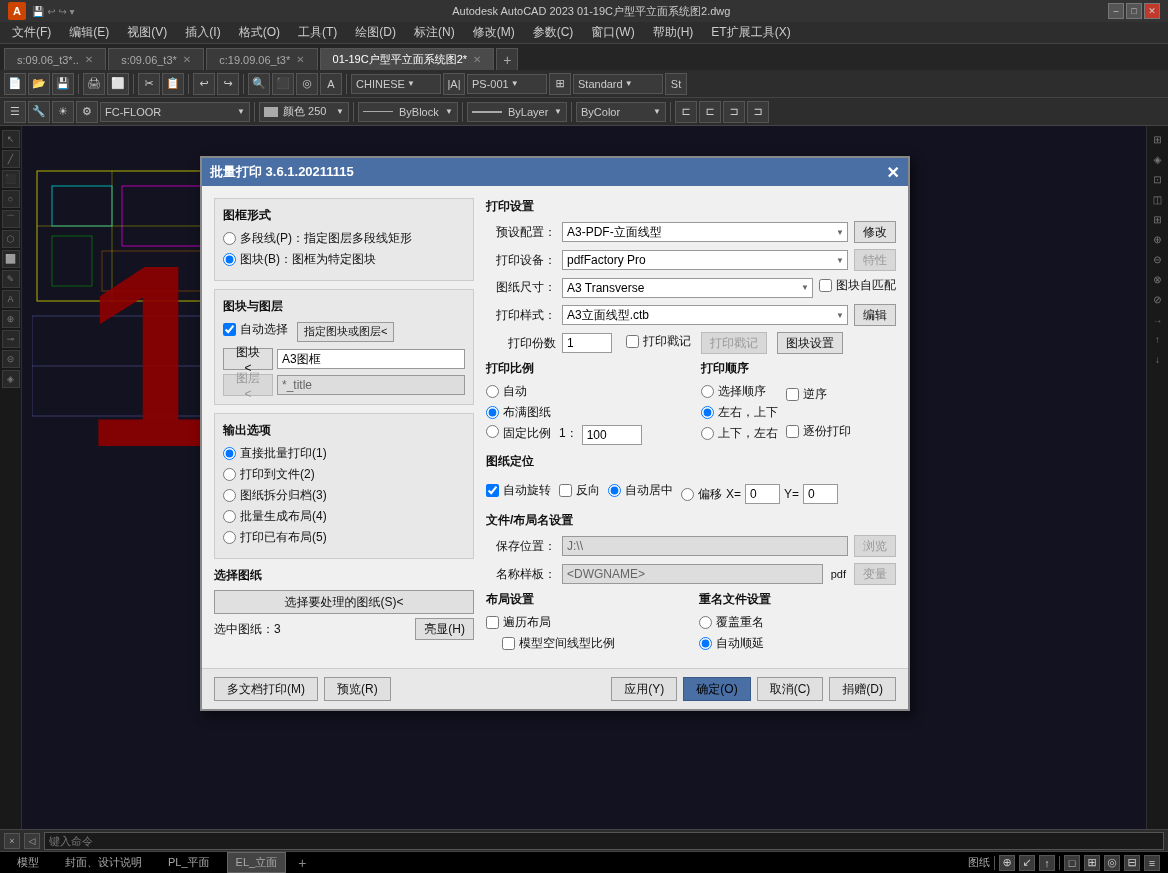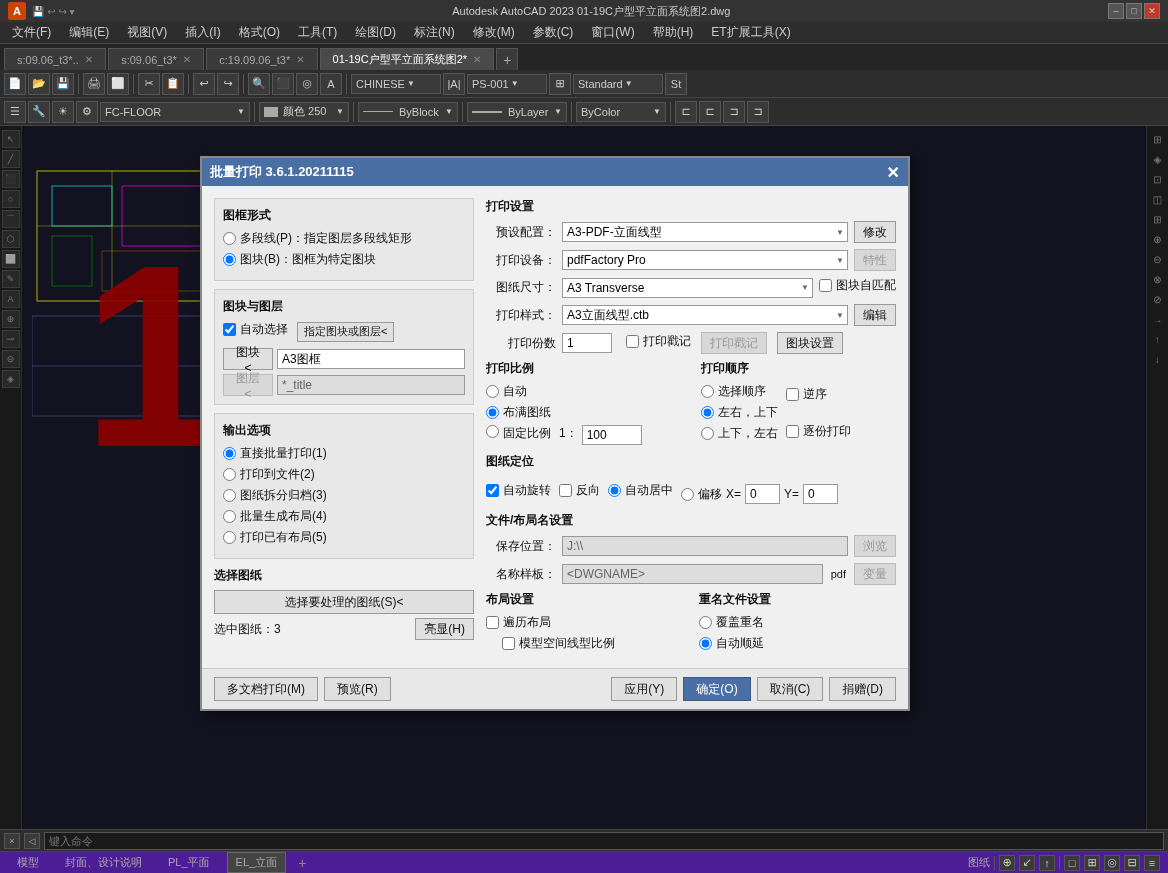--- a/index.html
+++ b/index.html
@@ -35,21 +35,21 @@
     #left-panel { width: 22px; background: #252525; border-right: 1px solid #444; display: flex; flex-direction: column; align-items: center; padding-top: 4px; gap: 2px; }
     .left-btn { width: 18px; height: 18px; background: #3a3a3a; border: 1px solid #555; display: flex; align-items: center; justify-content: center; cursor: pointer; color: #aaa; font-size: 9px; }
 
     
     #canvas-area { flex: 1; background: #1a1a2e; position: relative; overflow: hidden; }
 
     
     #right-panel { width: 22px; background: #252525; border-left: 1px solid #444; display: flex; flex-direction: column; align-items: center; padding-top: 4px; gap: 2px; }
 
     
-    #statusbar { height: 22px; background: #4c1d95; border-top: 1px solid #444; display: flex; align-items: center; padding: 0 8px; gap: 8px; font-size: 11px; color: #aaa; }
+    #statusbar { height: 22px; background: #000000; border-top: 1px solid #444; display: flex; align-items: center; padding: 0 8px; gap: 8px; font-size: 11px; color: #aaa; }
     .status-tab { padding: 2px 8px; cursor: pointer; border: 1px solid transparent; }
     .status-tab.active { background: #444; border-color: #666; }
     .status-sep { width: 1px; height: 14px; background: #555; }
 
     
     #dialog-overlay { position: absolute; top: 0; left: 0; right: 0; bottom: 0; background: rgba(0,0,0,0.3); z-index: 10; }
     #dialog { position: absolute; top: 30px; left: 200px; width: 710px; background: #f0f0f0; border: 2px solid #888; box-shadow: 4px 4px 10px rgba(0,0,0,0.5); z-index: 11; color: #111; font-size: 12px; }
     #dialog-title { height: 28px; background: #4a6fa5; color: white; display: flex; align-items: center; justify-content: space-between; padding: 0 8px; font-size: 13px; font-weight: bold; }
     #dialog-title .close-btn { color: white; cursor: pointer; font-size: 16px; }
     #dialog-body { padding: 12px; display: flex; gap: 12px; }
@@ -64,21 +64,21 @@
     .radio-row input[type=radio] { margin: 0; }
     .radio-row label { font-size: 12px; color: #111; }
 
     .checkbox-row { display: flex; align-items: center; gap: 4px; margin-bottom: 4px; }
     .checkbox-row input[type=checkbox] { margin: 0; }
     .checkbox-row label { font-size: 12px; color: #111; }
     .form-input { height: 20px; border: 1px solid #999; background: white; padding: 0 4px; font-size: 12px; }
     .form-input:disabled { background: #ddd; color: #666; }
 
     .btn-normal { height: 24px; padding: 0 12px; background: #e0e0e0; border: 1px solid #999; cursor: pointer; font-size: 12px; color: #111; display: flex; align-items: center; justify-content: center; }
-    .btn-primary { height: 24px; padding: 0 12px; background: #4a6fa5; border: 1px solid #3a5a8a; cursor: pointer; font-size: 12px; color: #ffffff; display: flex; align-items: center; justify-content: center; }
+    .btn-primary { height: 24px; padding: 0 12px; background: #4a6fa5; border: 1px solid #3a5a8a; cursor: pointer; font-size: 12px; color: #000000; display: flex; align-items: center; justify-content: center; }
     .btn-disabled { height: 24px; padding: 0 12px; background: #d8d8d8; border: 1px solid #bbb; cursor: default; font-size: 12px; color: #999; display: flex; align-items: center; justify-content: center; }
 
     .dlg-row { display: flex; align-items: center; gap: 6px; margin-bottom: 6px; }
     .dlg-colon-label { font-size: 12px; color: #111; white-space: nowrap; min-width: 70px; text-align: right; }
 
     
     .dlg-footer { display: flex; align-items: center; justify-content: space-between; padding: 8px 12px; border-top: 1px solid #ccc; background: #e8e8e8; }
     .dlg-footer-left { display: flex; gap: 6px; }
     .dlg-footer-right { display: flex; gap: 6px; }
 

